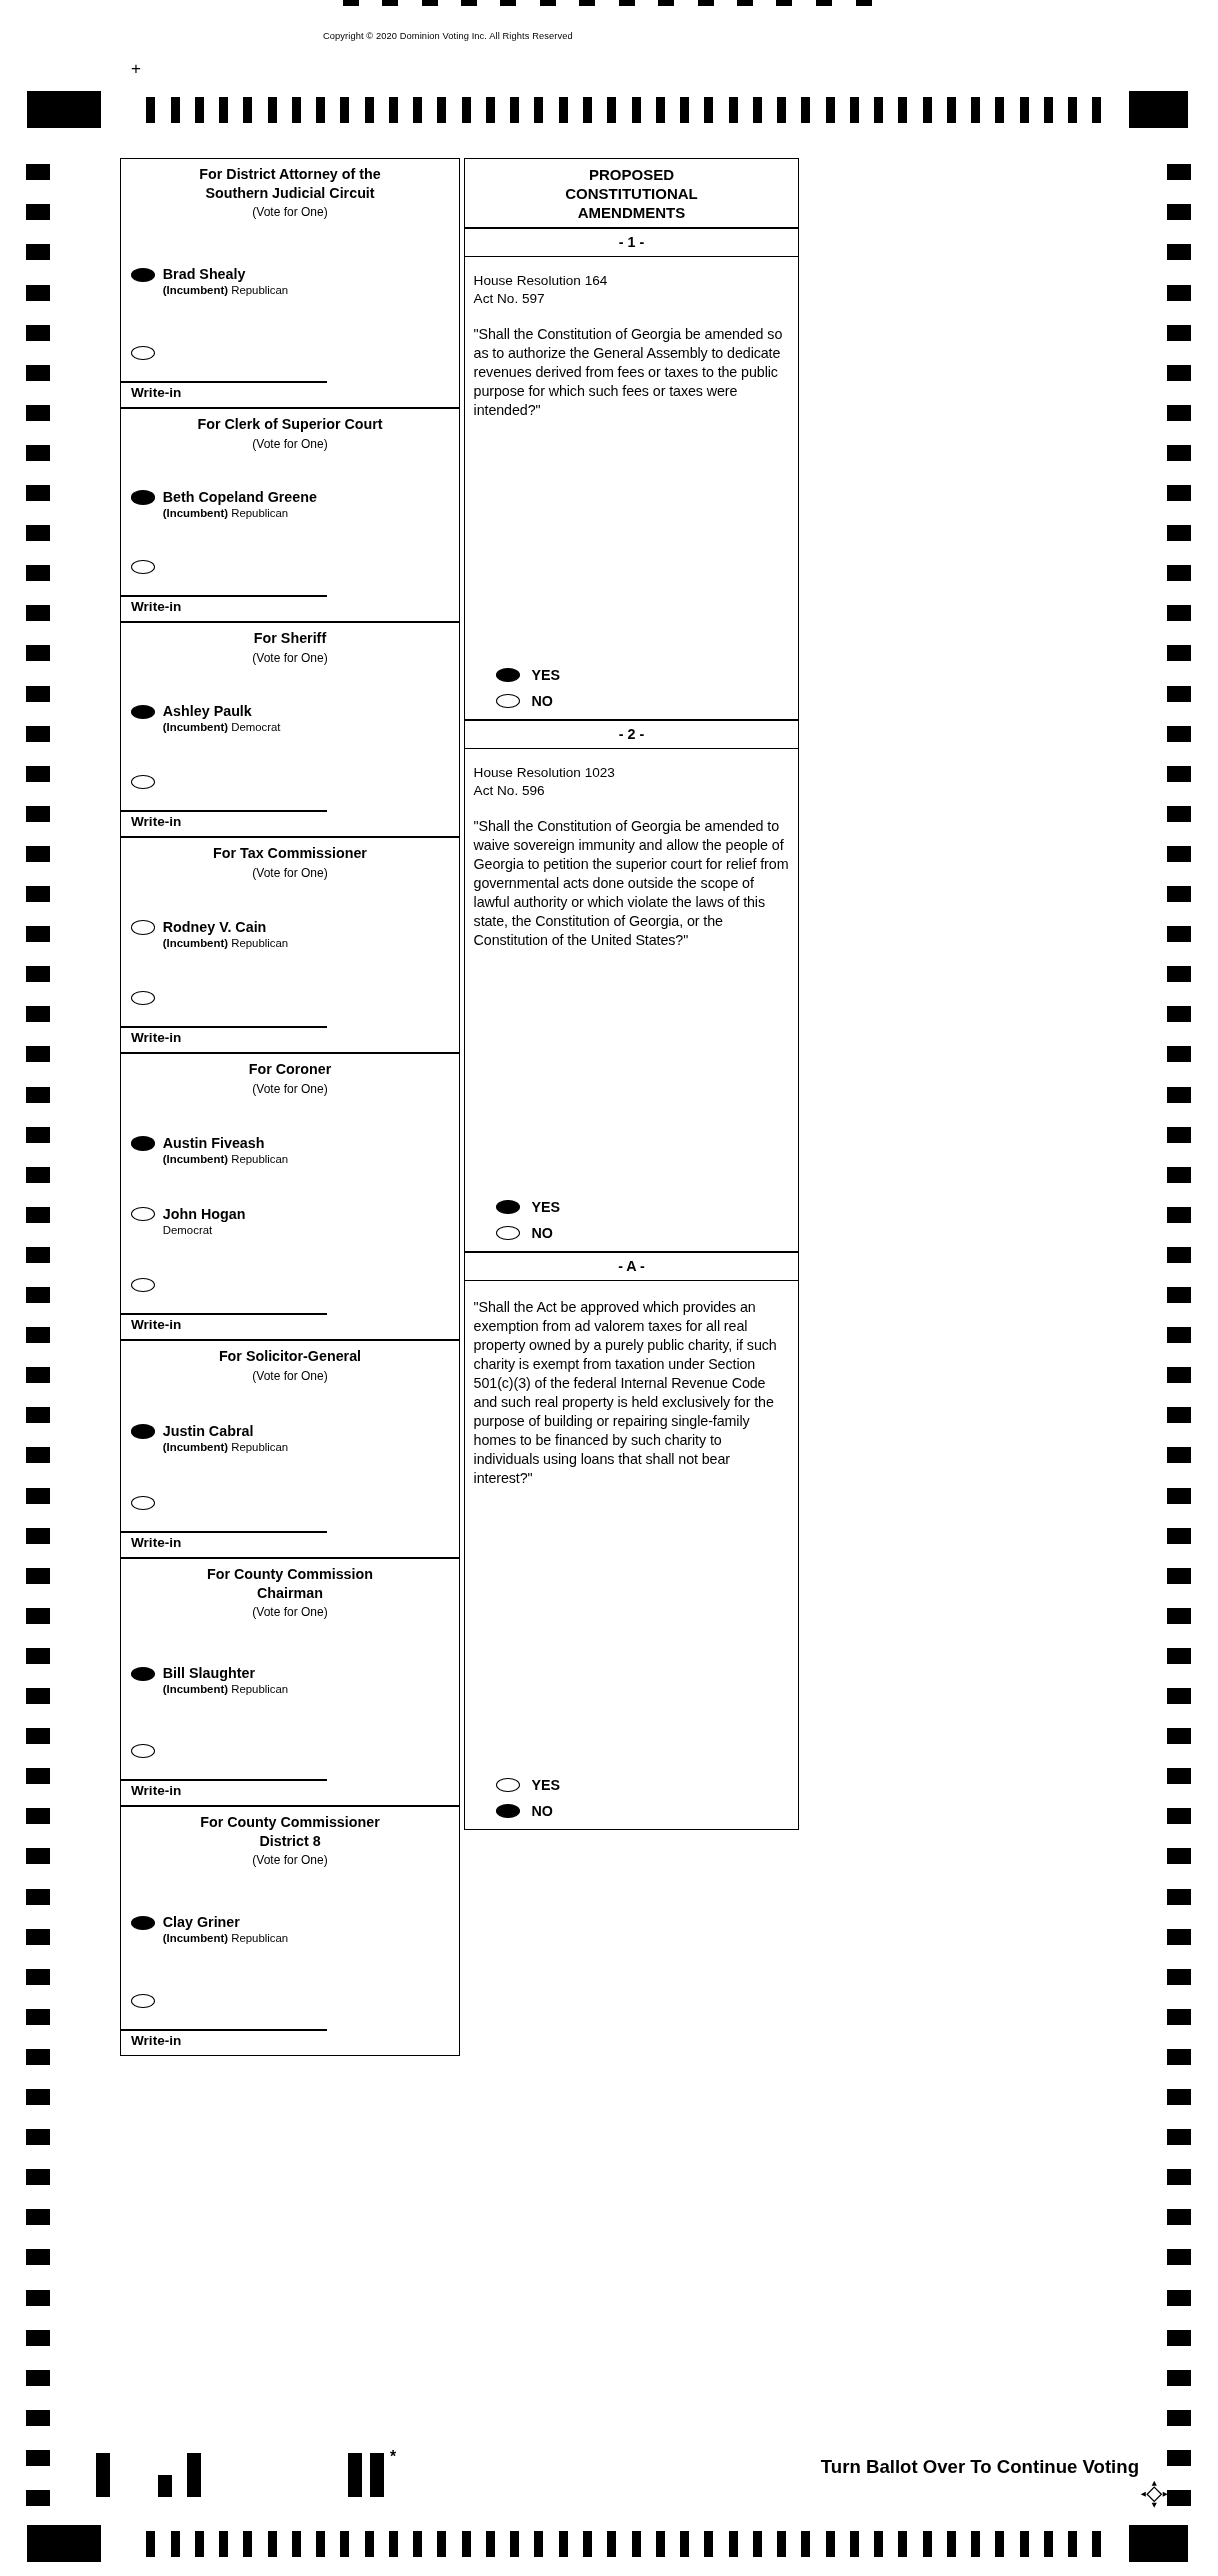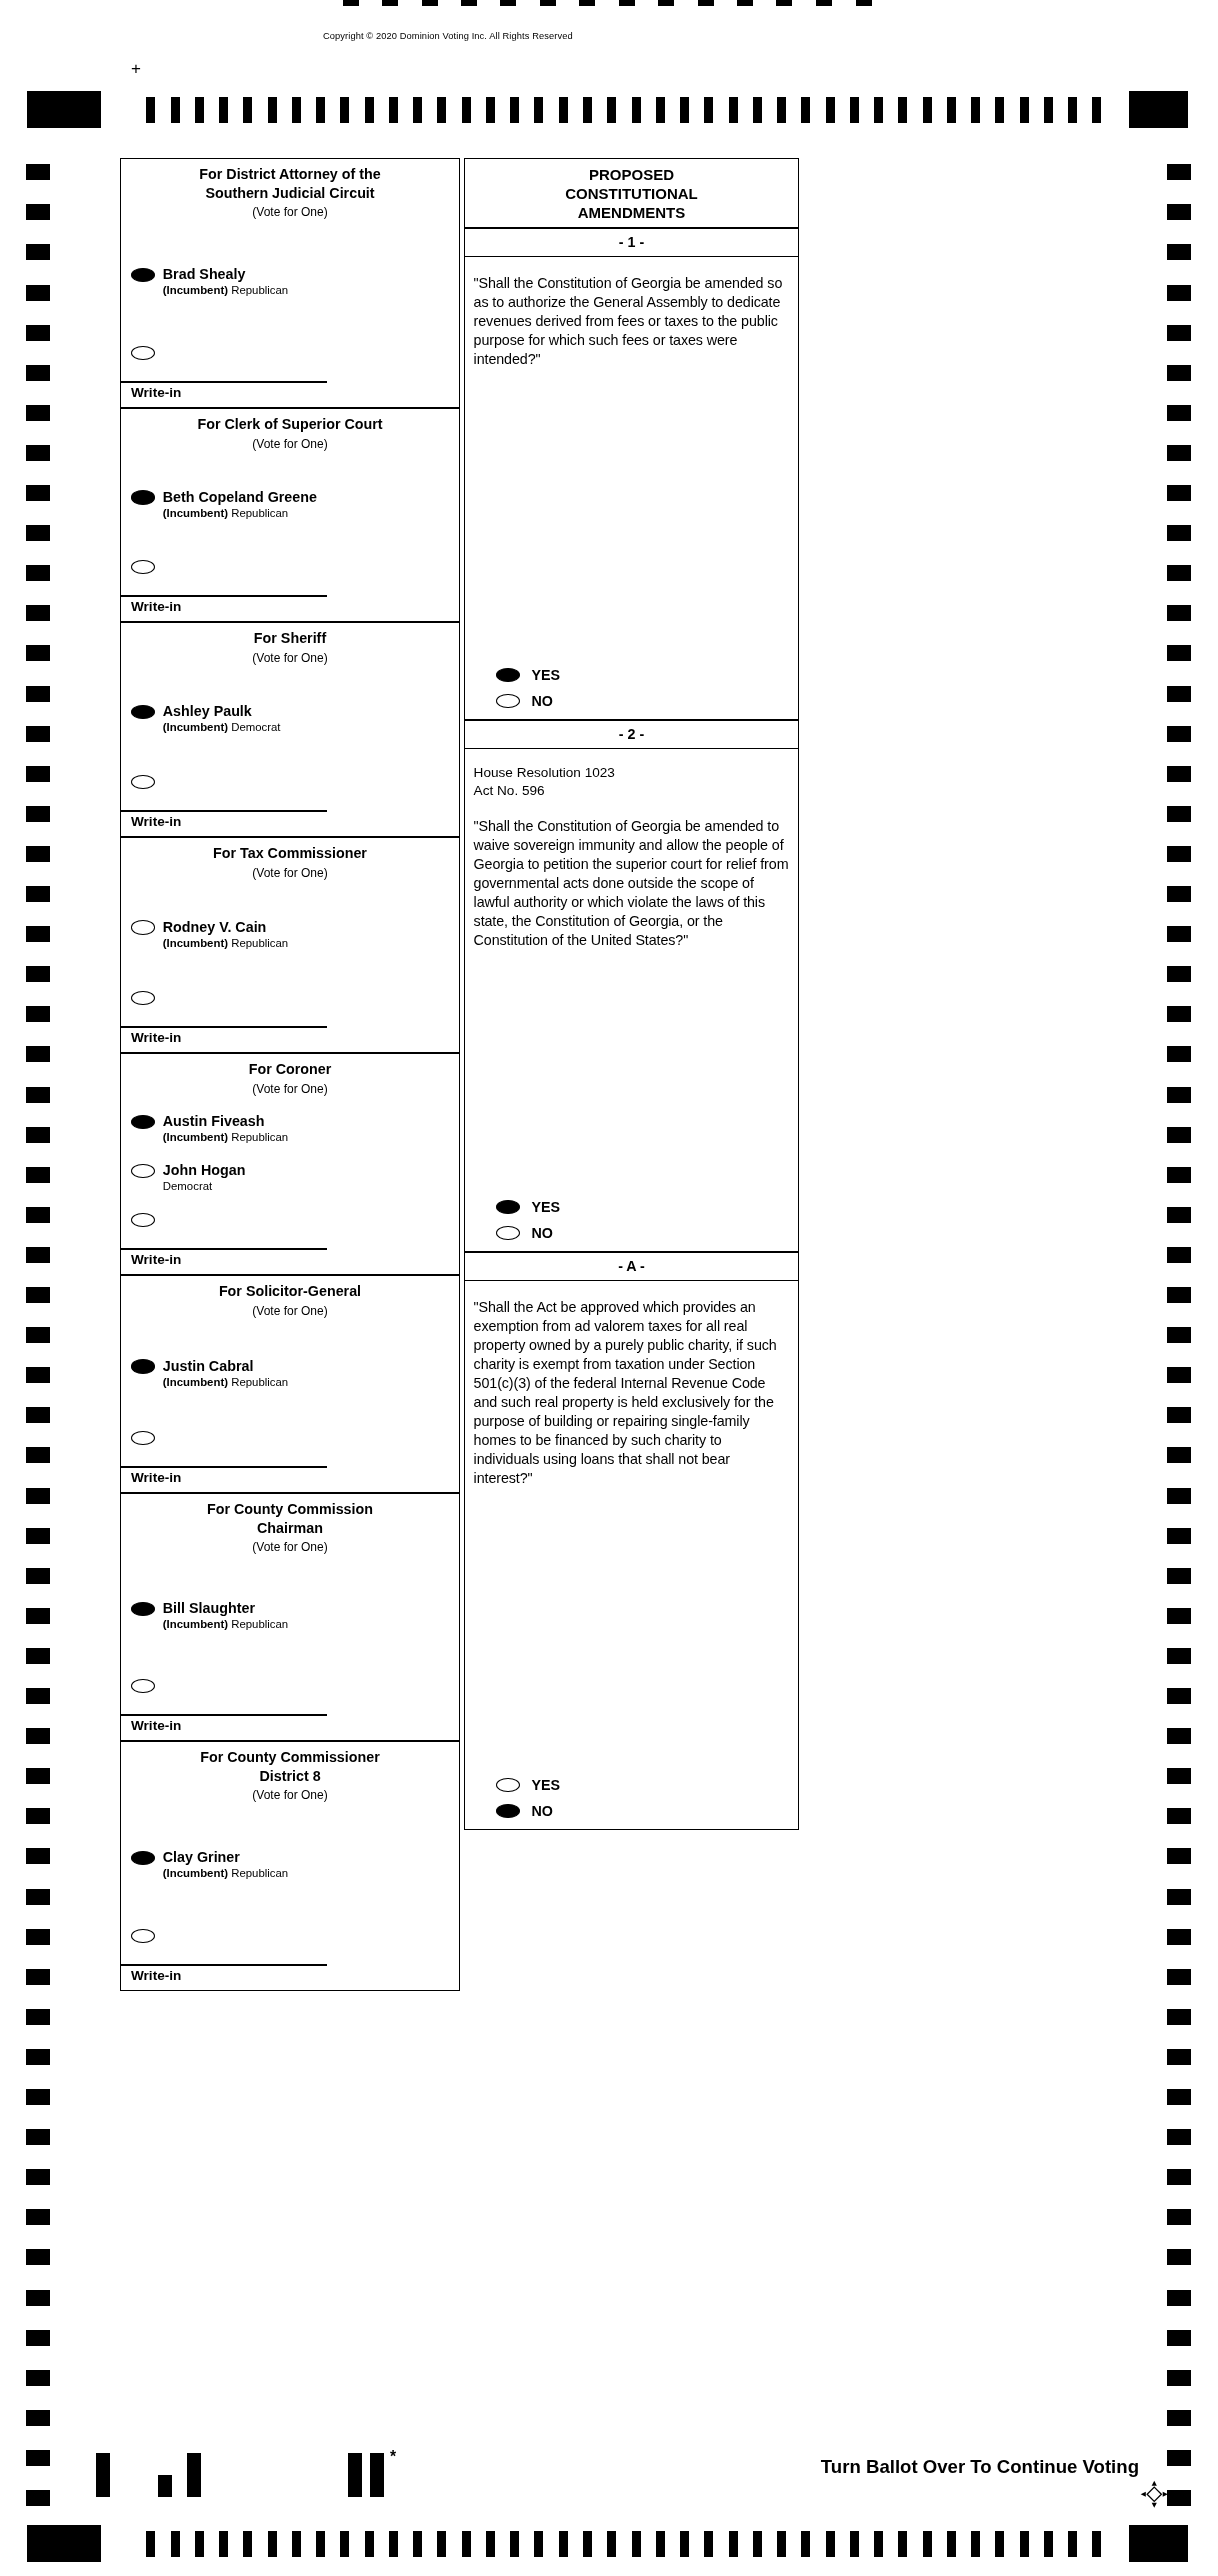--- a/index.html
+++ b/index.html
@@ -228,21 +228,21 @@
           </div>
         </div>
         <div class="candidate">
           <span class="oval"></span>
         </div>
         <div class="writein">
           <div class="writein-rule"></div>
           <div class="writein-label">Write-in</div>
         </div>
       </section>
-      <section class="contest" style="height: 222px;">
+      <section class="contest" style="height: 287px;">
         <div class="contest-header">
           <div class="contest-title">For Coroner</div>
           <div class="contest-instruction">(Vote for One)</div>
         </div>
         <div class="candidate">
           <span class="oval filled"></span>
           <div class="cand-text">
             <div class="cand-name">Austin Fiveash</div>
             <div class="cand-detail"><span class="inc">(Incumbent)</span> Republican</div>
           </div>
@@ -326,20 +326,22 @@
       </section>
     </div>
   <div class="col-right" id="right-col">
       <div class="rc-header" style="height: 70px;">
         <div class="rc-header-text">PROPOSED
 CONSTITUTIONAL
 AMENDMENTS</div>
       </div>
       <div class="measure" style="height: 492px;">
         <div class="measure-number">- 1 -</div>
+        <div class="measure-ref">House Resolution 164
+Act No. 597</div>
         <div class="measure-question">"Shall the Constitution of Georgia be amended so as to authorize the General Assembly to dedicate revenues derived from fees or taxes to the public purpose for which such fees or taxes were intended?"</div>
         <div class="vote-block">
           <div class="vote-row">
             <span class="oval filled"></span>
             <span class="vote-label">YES</span>
           </div>
           <div class="vote-row">
             <span class="oval"></span>
             <span class="vote-label">NO</span>
           </div>

